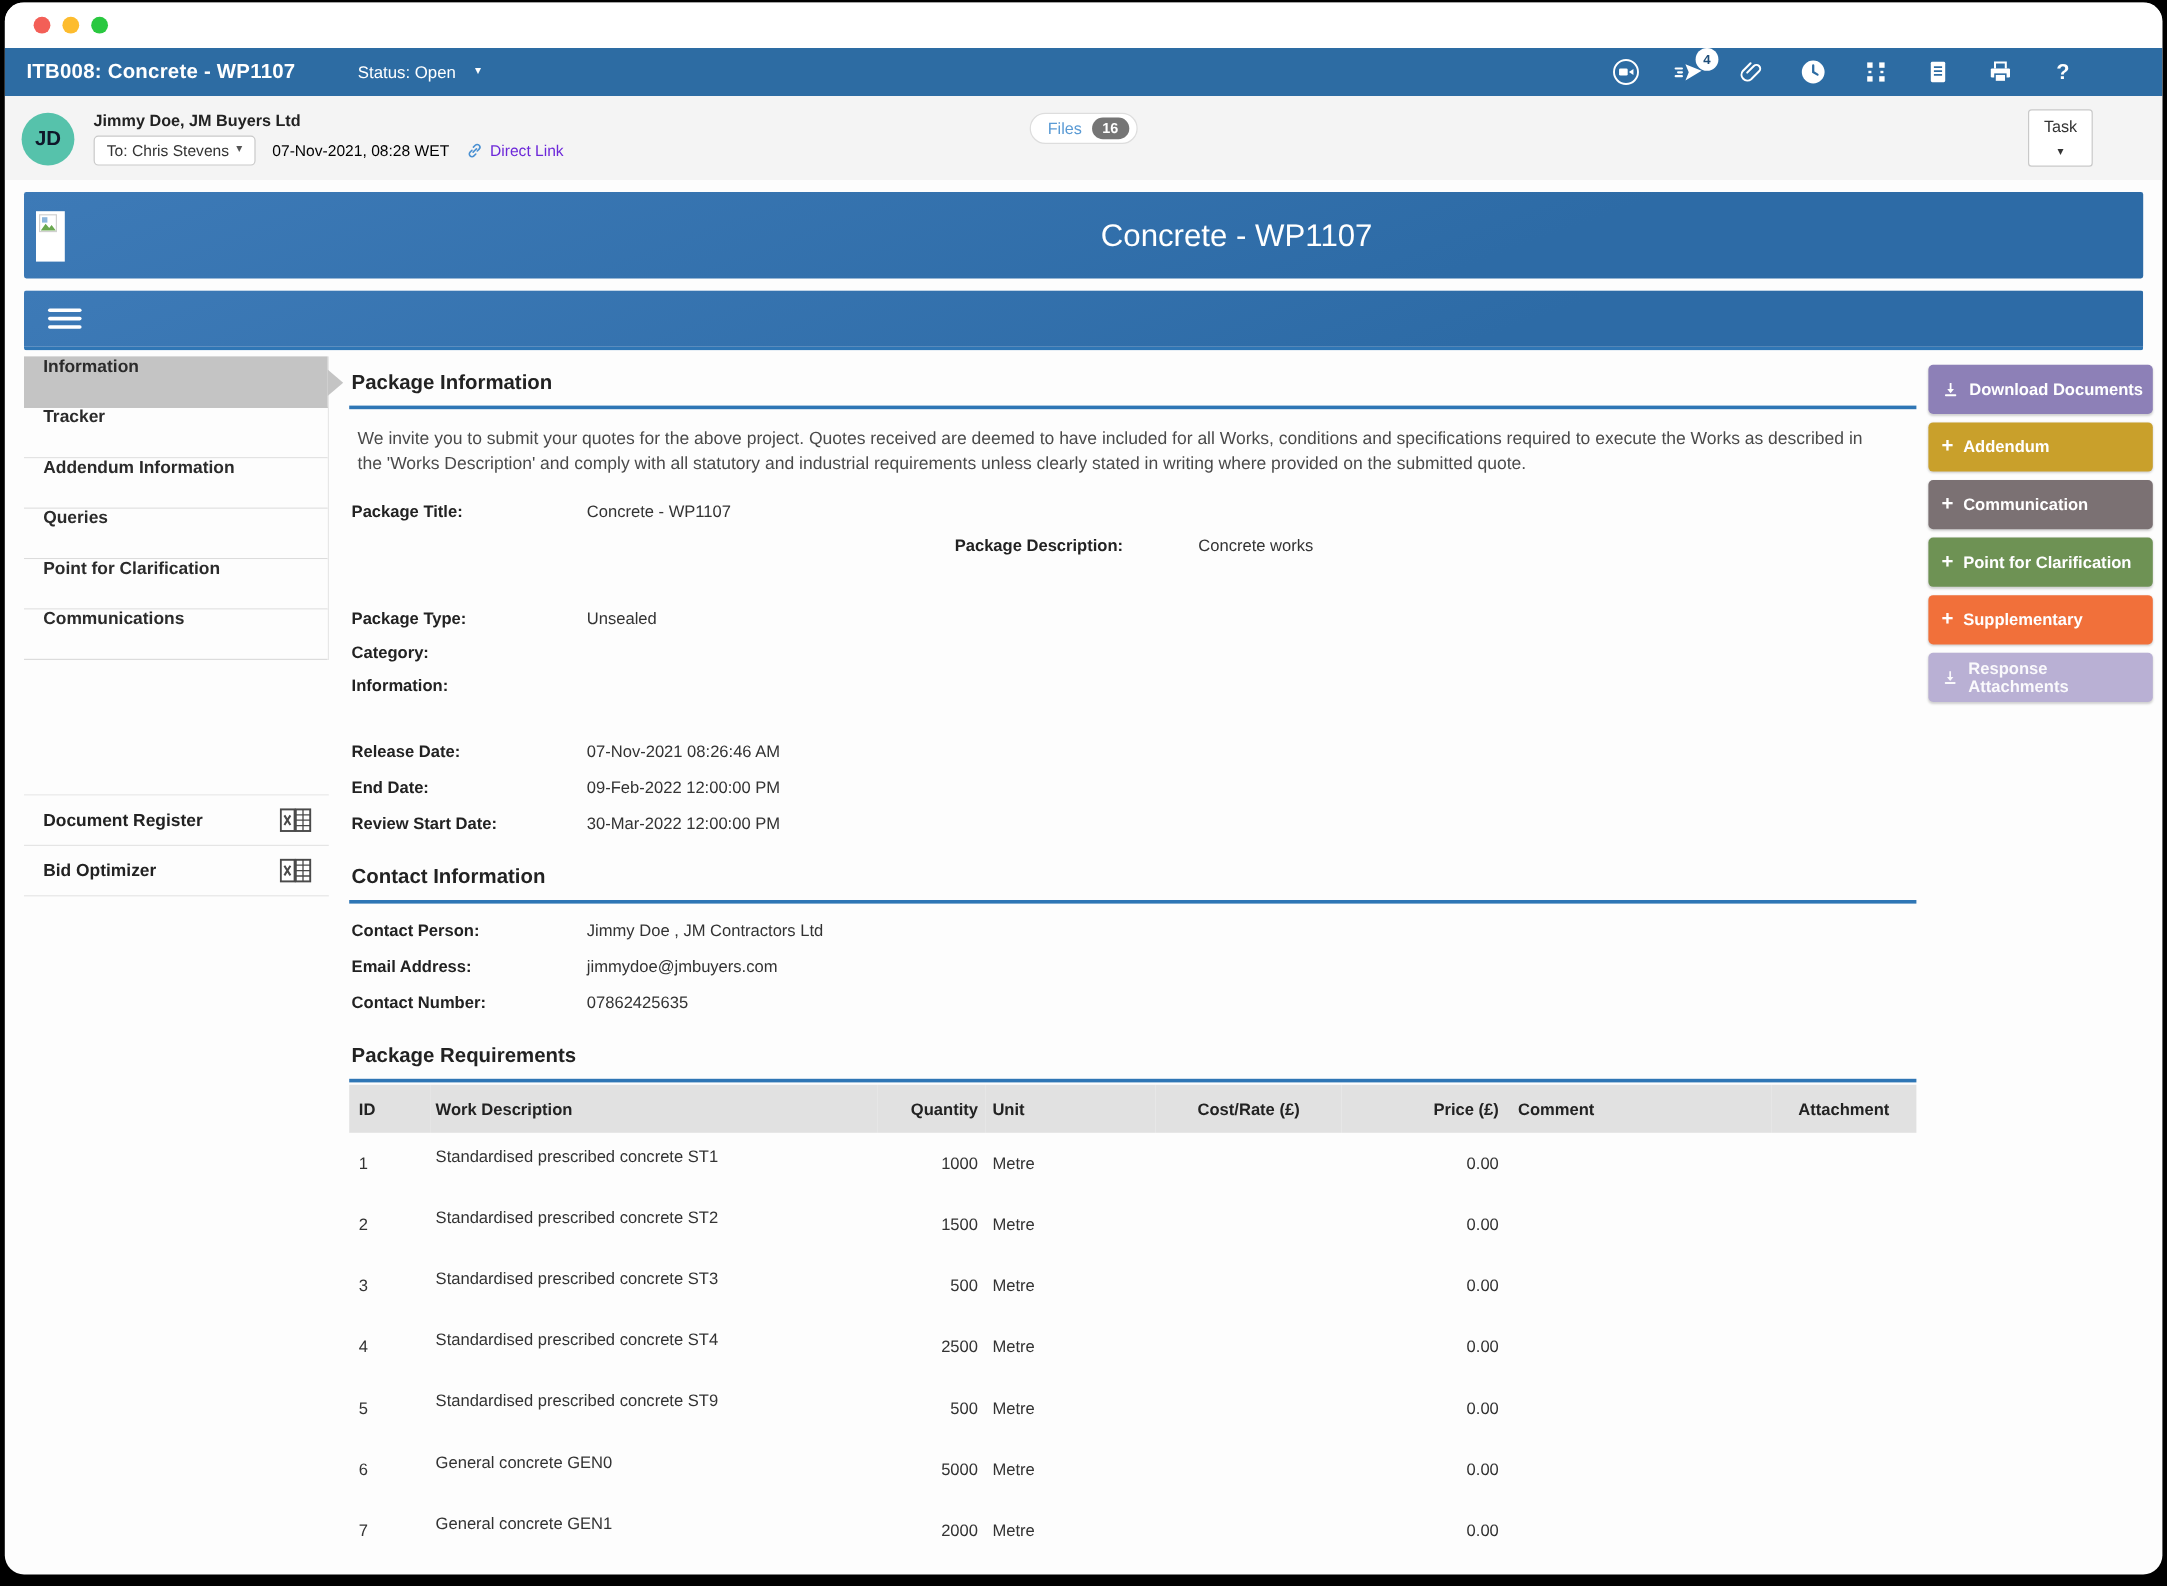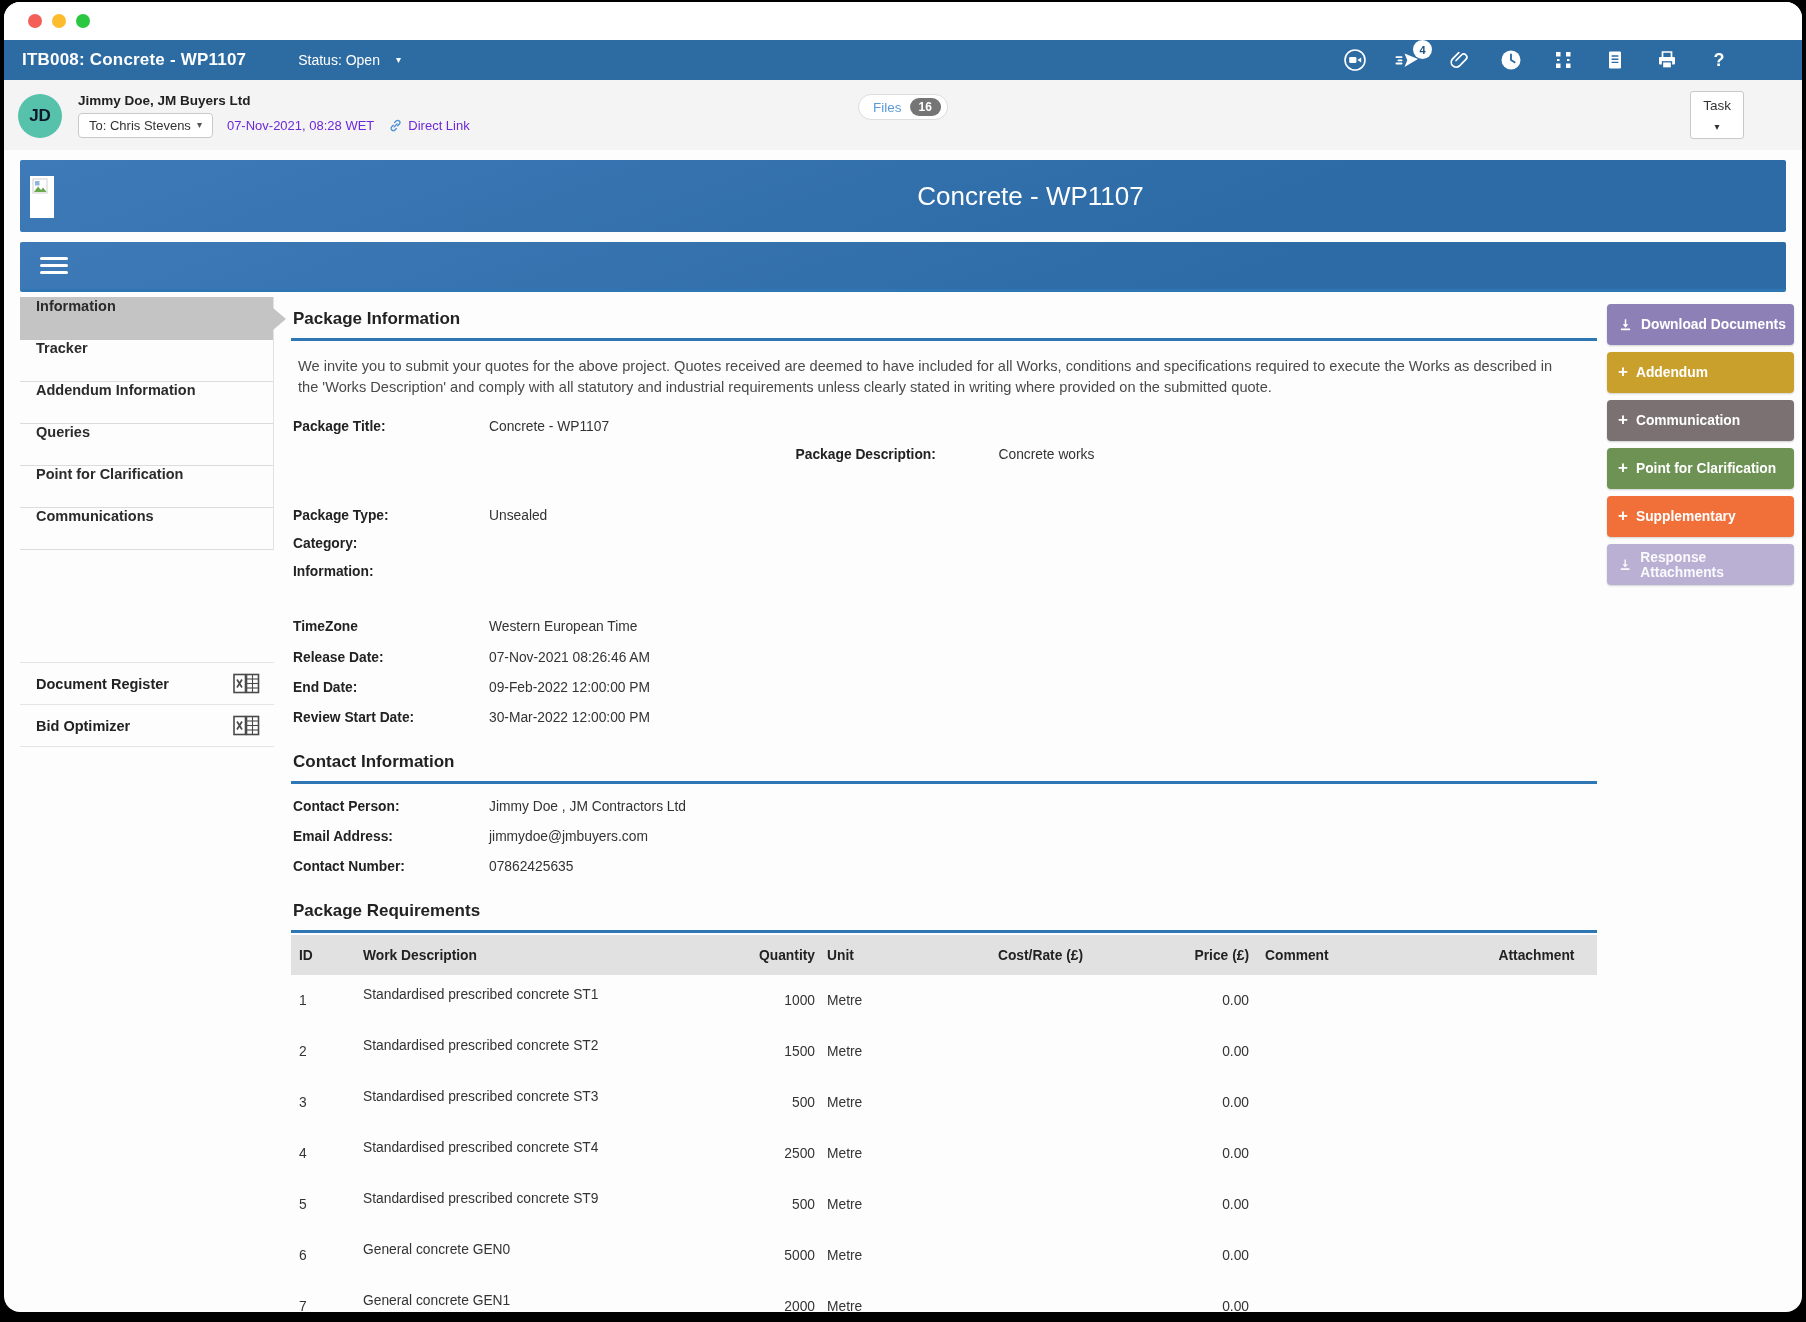--- a/index.html
+++ b/index.html
@@ -25,21 +25,21 @@
   
   .headerbar{height:70px;background:#f4f4f4;position:relative;display:flex;align-items:center;padding:0 58px 0 14px;}
   .avatar{width:44px;height:44px;border-radius:50%;background:#56c2ab;color:#0f172a;display:flex;
           align-items:center;justify-content:center;font-size:17px;font-weight:bold;margin-top:2px;}
   .hd-info{margin-left:16px;}
   .hd-name{font-size:13.5px;font-weight:bold;color:#222;margin-bottom:5px;}
   .hd-row{display:flex;align-items:center;gap:14px;}
   .to-select{background:#fff;border:1px solid #c9c9c9;border-radius:4px;font-size:13px;color:#333;
              padding:4px 10px;display:flex;align-items:center;gap:6px;cursor:pointer;}
   .to-select .caret{color:#555;}
-  .hd-date{font-size:13px;color:#6d28d9;}
+  .hd-date{font-size:13px;color:#000000;}
   .direct-link{font-size:13px;color:#6d28d9;display:flex;align-items:center;gap:5px;cursor:pointer;}
   .files-pill{position:absolute;left:50%;transform:translateX(-50%);top:14px;background:#fff;border:1px solid #ddd;
               border-radius:15px;padding:3px 6px 3px 14px;display:flex;align-items:center;gap:8px;cursor:pointer;}
   .files-pill .fl{color:#5b9bd5;font-size:13.5px;}
   .files-pill .fb{background:#757575;color:#fff;font-size:12px;font-weight:bold;border-radius:10px;padding:2px 9px;}
   .task-btn{margin-left:auto;background:#fff;border:1px solid #c9c9c9;border-radius:3px;font-size:13.5px;color:#333;
             padding:6px 12px;display:flex;align-items:center;gap:9px;cursor:pointer;flex-direction:column;}
   
   .page{padding:10px 16px 0;}
   .banner{height:72px;background:linear-gradient(160deg,#3d7ab7 0%,#2d6ba6 70%);border-radius:2px;
@@ -302,24 +302,20 @@
           <span class="val">Unsealed</span>
         </div>
         <div class="frow">
           <span class="lbl">Category:</span>
           <span class="val"></span>
         </div>
         <div class="frow sp40">
           <span class="lbl">Information:</span>
           <span class="val"></span>
         </div>
-        <div class="frow mb16">
-          <span class="lbl">TimeZone</span>
-          <span class="val">Western European Time</span>
-        </div>
         <div class="frow mb15">
           <span class="lbl">Release Date:</span>
           <span class="val">07-Nov-2021 08:26:46 AM</span>
         </div>
         <div class="frow mb15">
           <span class="lbl">End Date:</span>
           <span class="val">09-Feb-2022 12:00:00 PM</span>
         </div>
         <div class="frow">
           <span class="lbl">Review Start Date:</span>

